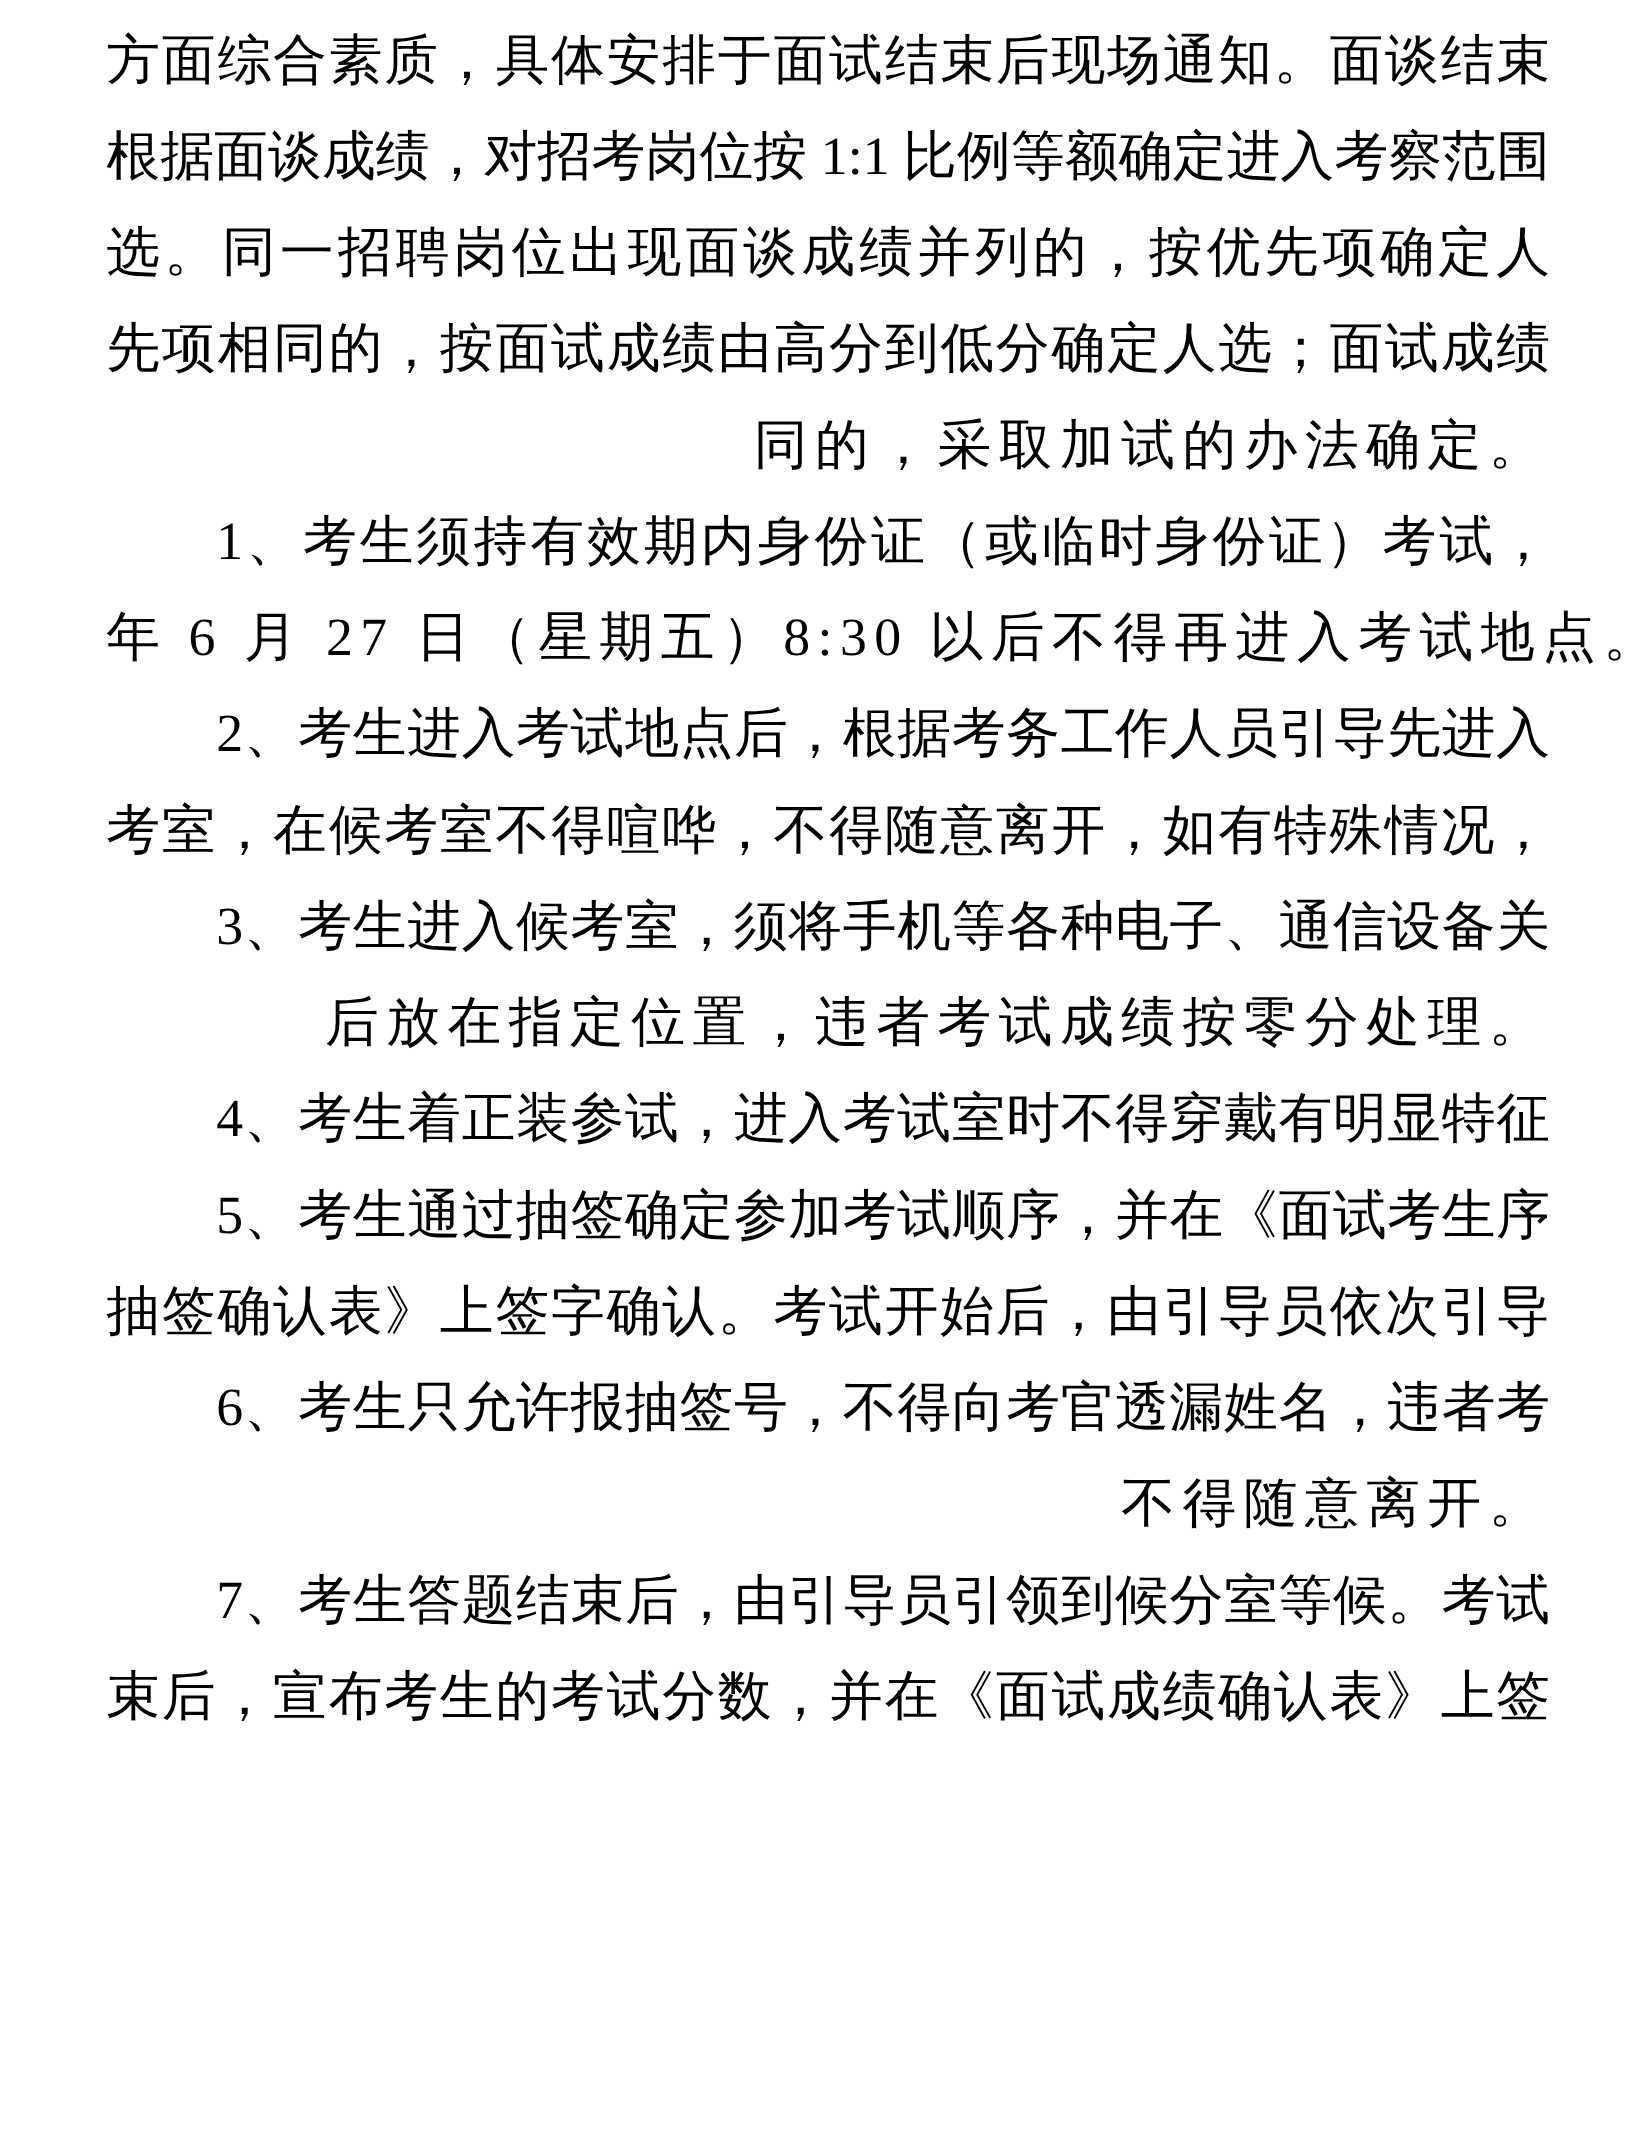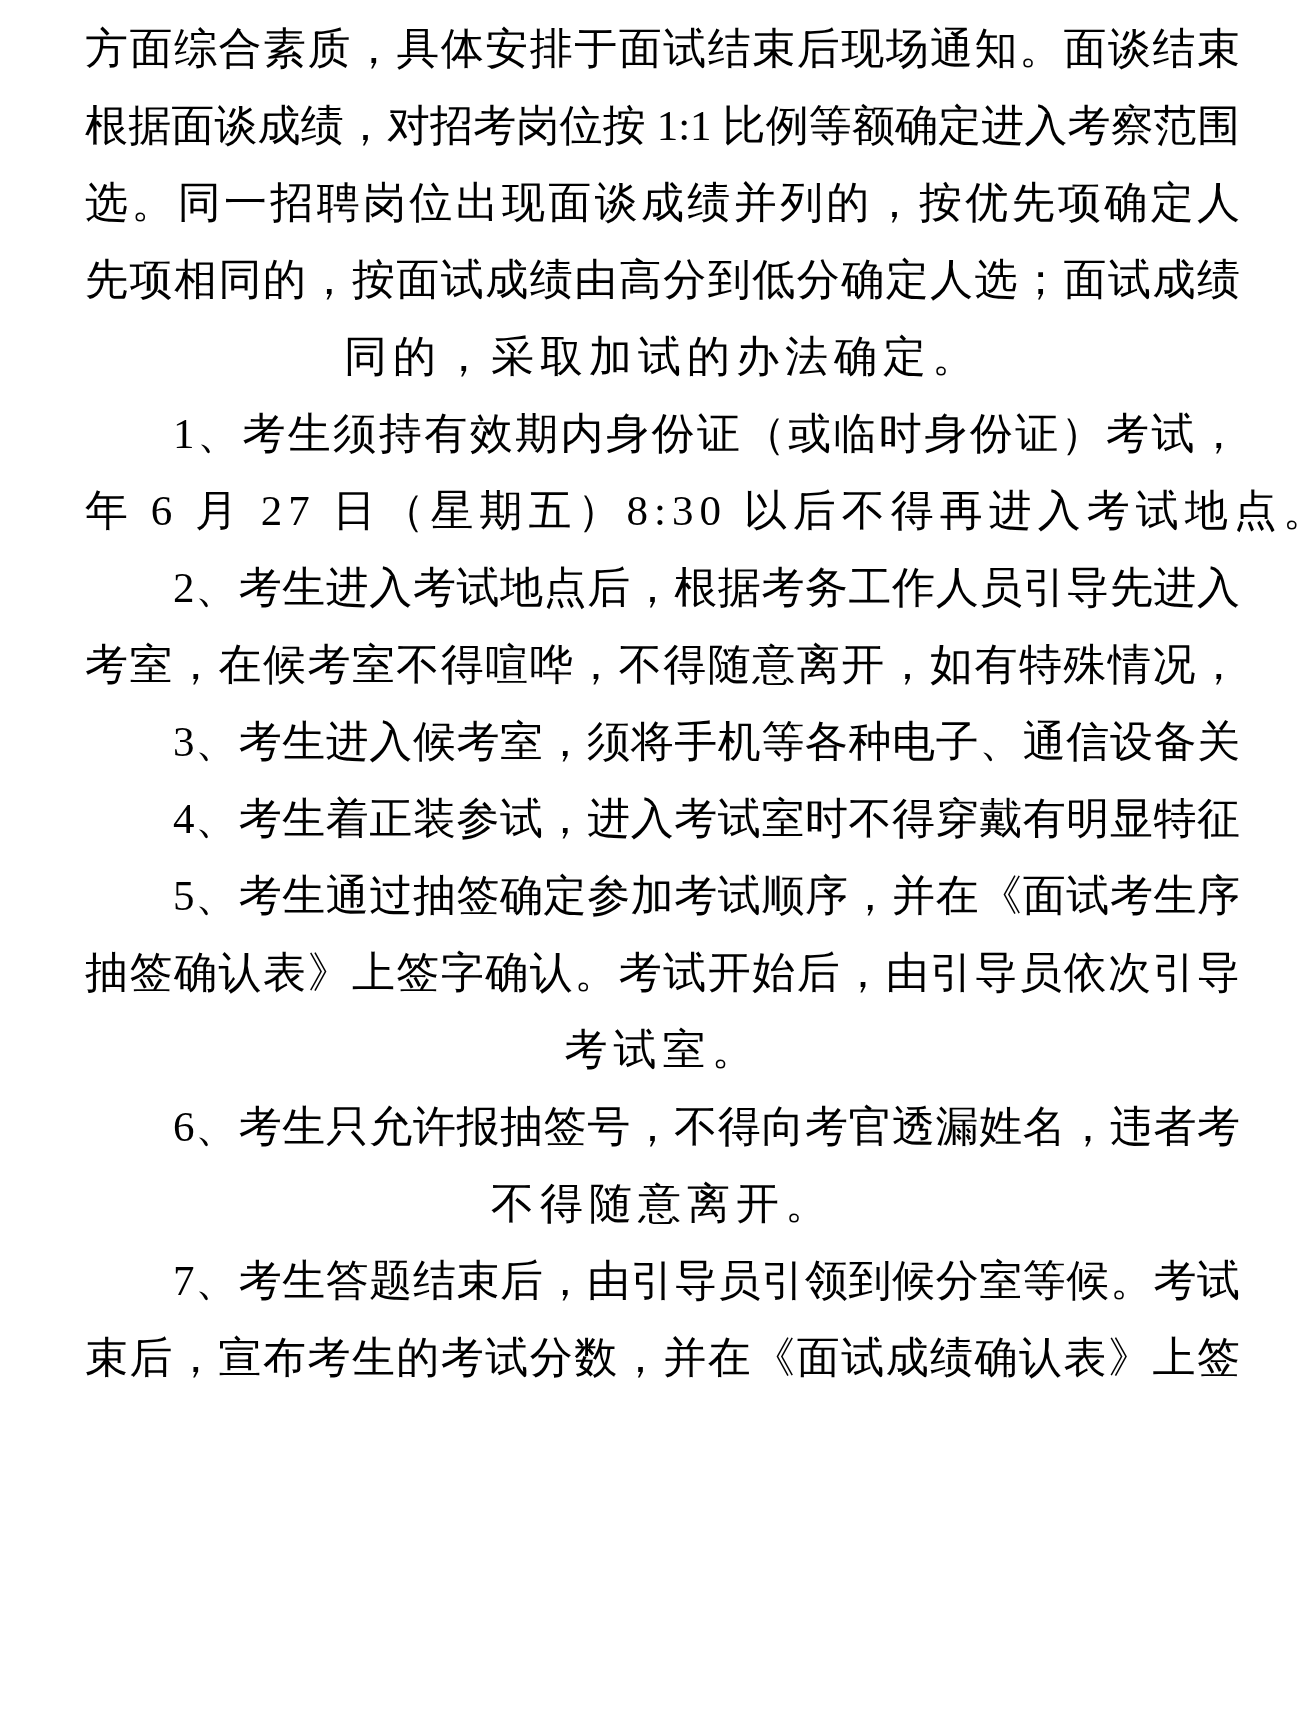--- a/index.html
+++ b/index.html
@@ -21,21 +21,21 @@
     overflow: hidden;
   }
   .textblock {
     width: 1155px;
   }
   .line {
     height: 77px;
     line-height: 77px;
     white-space: nowrap;
     letter-spacing: 6px;
-    text-align: center;
+    text-align: right;
   }
   
   .line.full {
     white-space: normal;
     letter-spacing: 0;
     text-align: justify;
     text-align-last: justify;
     text-justify: inter-character;
     overflow: hidden;
   }
@@ -58,22 +58,22 @@
     <div class="line full">方面综合素质，具体安排于面试结束后现场通知。面谈结束后，</div>
     <div class="line full">根据面谈成绩，对招考岗位按 1:1 比例等额确定进入考察范围人</div>
     <div class="line full">选。同一招聘岗位出现面谈成绩并列的，按优先项确定人选；优</div>
     <div class="line full">先项相同的，按面试成绩由高分到低分确定人选；面试成绩仍相</div>
     <div class="line">同的，采取加试的办法确定。</div>
     <div class="line ind full">1、考生须持有效期内身份证（或临时身份证）考试，2025</div>
     <div class="line">年 6 月 27 日（星期五）8:30 以后不得再进入考试地点。</div>
     <div class="line ind full">2、考生进入考试地点后，根据考务工作人员引导先进入候</div>
     <div class="line full">考室，在候考室不得喧哗，不得随意离开，如有特殊情况，请及</div>
     <div class="line ind full">3、考生进入候考室，须将手机等各种电子、通信设备关闭</div>
+    <div class="line">后放在指定位置，违者考试成绩按零分处理。</div>
     <div class="line ind full">4、考生着正装参试，进入考试室时不得穿戴有明显特征的</div>
     <div class="line ind full">5、考生通过抽签确定参加考试顺序，并在《面试考生序号</div>
     <div class="line full">抽签确认表》上签字确认。考试开始后，由引导员依次引导进入</div>
-    <div class="line">考试室。</div>
     <div class="line ind full">6、考生只允许报抽签号，不得向考官透漏姓名，违者考试</div>
     <div class="line">不得随意离开。</div>
     <div class="line ind full">7、考生答题结束后，由引导员引领到候分室等候。考试结</div>
     <div class="line full">束后，宣布考生的考试分数，并在《面试成绩确认表》上签字确</div>
   </div>
 </div>
 
 </body></html>

